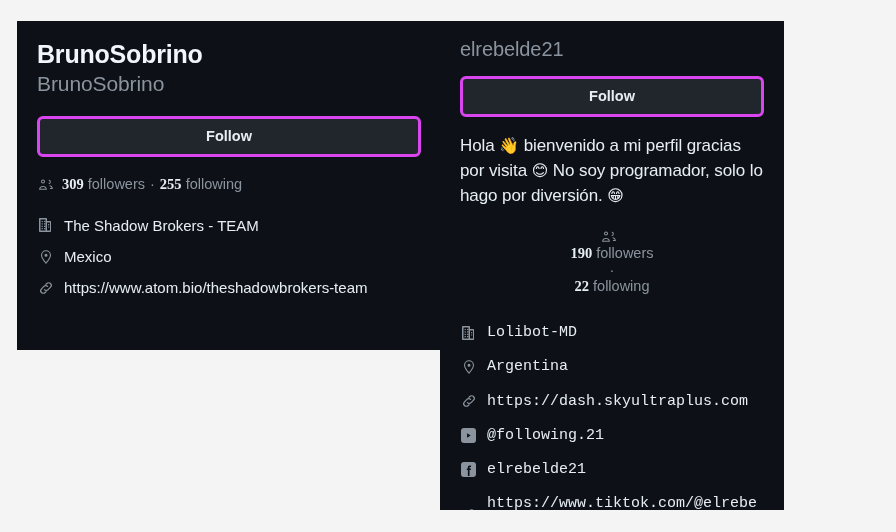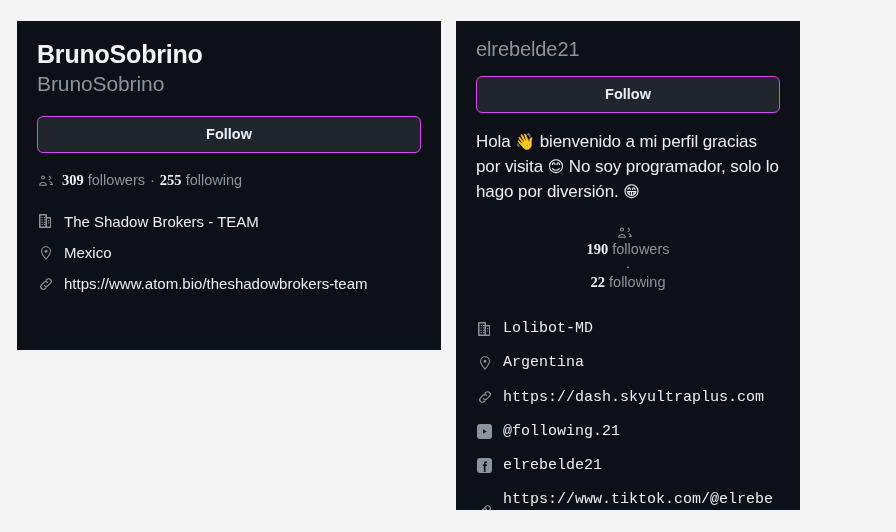--- a/index.html
+++ b/index.html
@@ -26,21 +26,21 @@
 
   #card-left {
     left: 17px;
     top: 21px;
     width: 424px;
     height: 329px;
     padding: 18px 20px 0 20px;
   }
 
   #card-right {
-    left: 456px;
+    left: 440px;
     top: 21px;
     width: 344px;
     height: 489px;
     padding: 15px 20px 0 20px;
   }
 
   
   .display-name {
     font-size: 25px;
     font-weight: bold;
@@ -57,21 +57,21 @@
     letter-spacing: -0.1px;
   }
 
   #card-right .login-name { font-size: 20px; }
 
   
   .follow-button {
     display: block;
     width: 100%;
     background: #21262d;
-    border: 1px solid #d946ef;
+    border: 3px solid #d946ef;
     border-radius: 6px;
     color: #e6edf3;
     font-family: inherit;
     font-size: 14.5px;
     font-weight: bold;
     text-align: center;
     padding: 9px 0 10px 0;
     cursor: pointer;
   }
 

